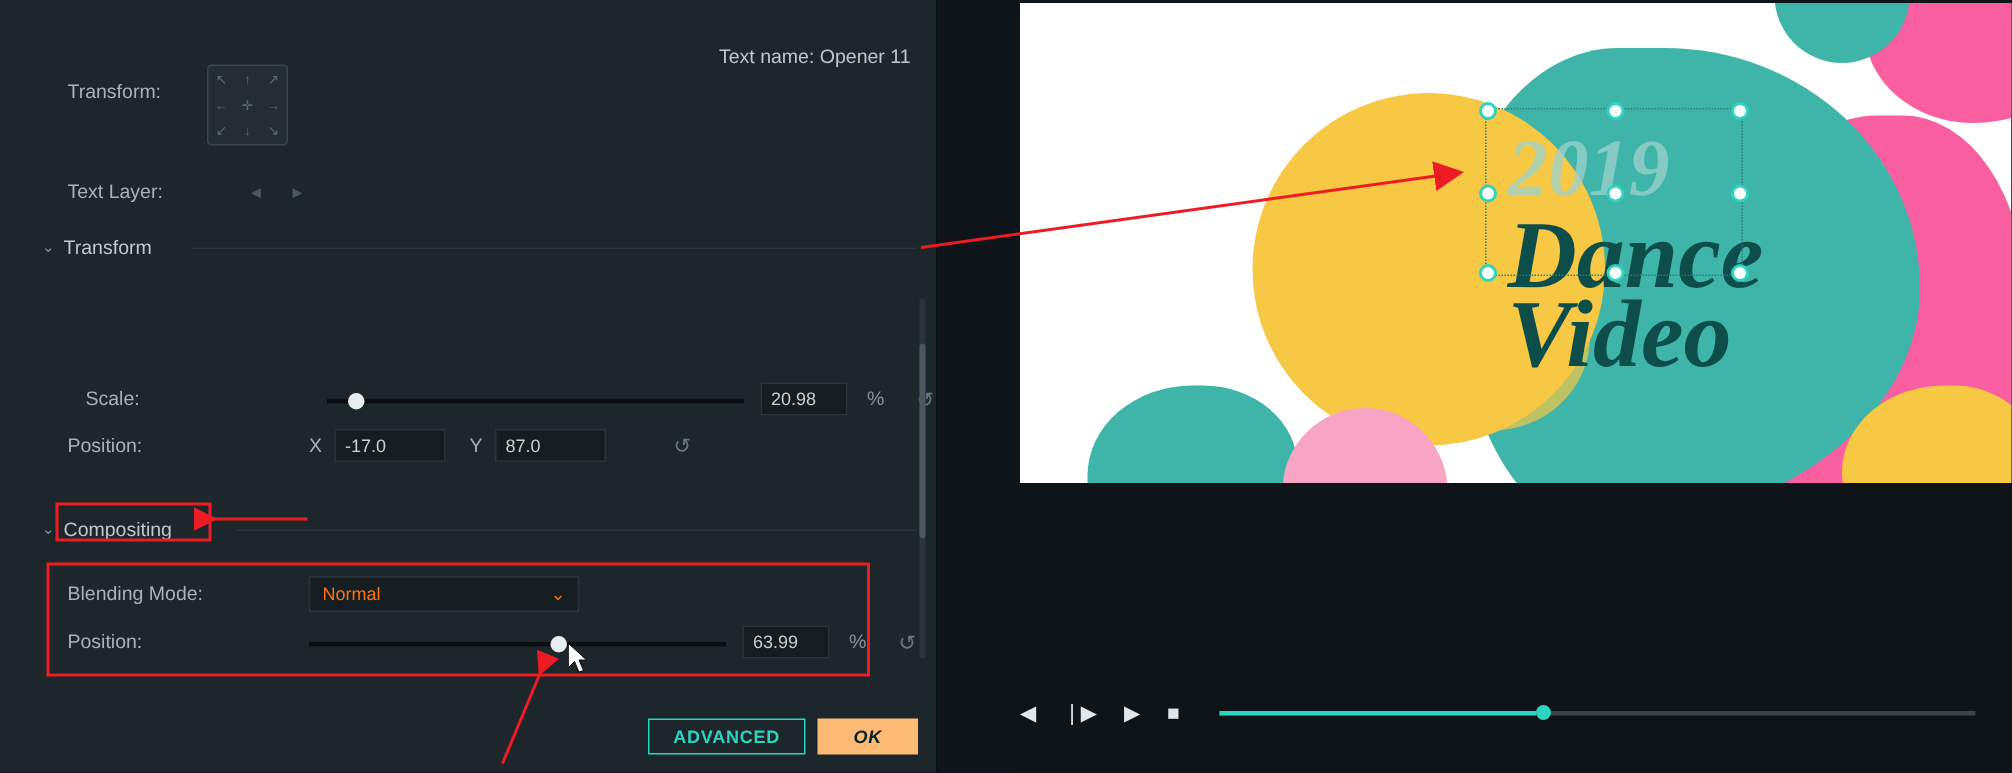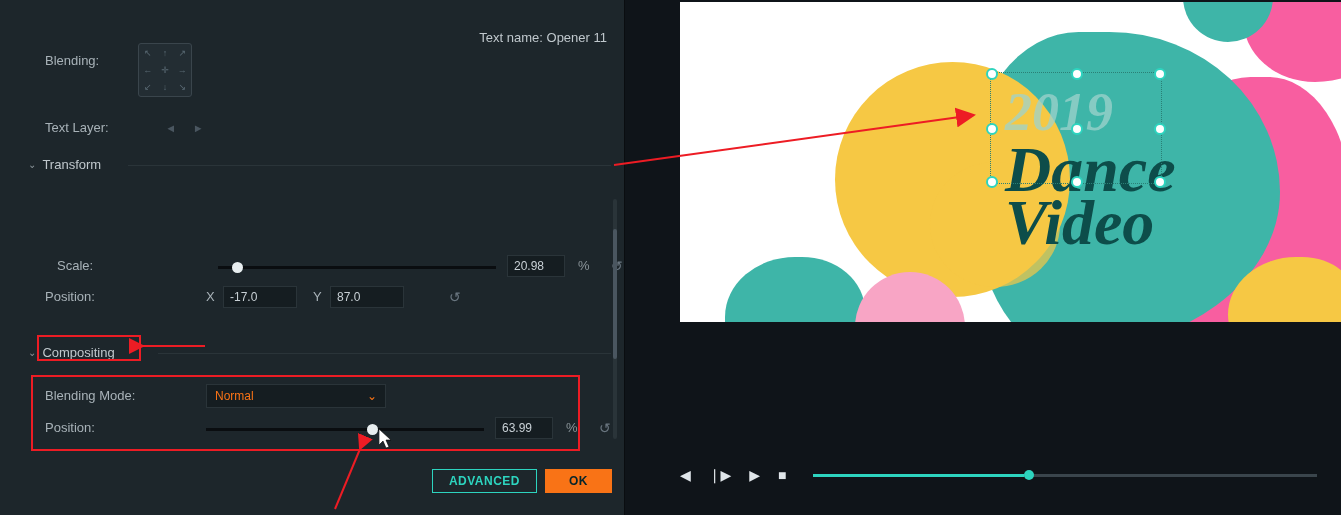--- a/index.html
+++ b/index.html
@@ -29,24 +29,24 @@
   .reset-icon{color:#6a7680;margin-left:14px;cursor:pointer;font-size:14px;}
   .compositing-hdr{top:340px;}
   .compositing-hdr .line{left:130px;width:453px;}
   .comp-box{position:absolute;border:2px solid #ed1c24;}
   .comp-label-box{left:27px;top:330px;width:100px;height:22px;}
   .comp-main-box{left:21px;top:370px;width:545px;height:72px;}
   .blending-row{position:absolute;top:383px;left:0;right:0;display:flex;align-items:center;}
   .dropdown{position:absolute;left:196px;background:#151d21;border:1px solid #2a3439;color:#f97316;font-size:12px;padding:3px 8px;width:162px;height:16px;display:flex;justify-content:space-between;align-items:center;cursor:pointer;}
   .opacity-row{position:absolute;top:415px;left:0;right:0;display:flex;align-items:center;}
   .cursor-arrow{position:absolute;left:369px;top:424px;color:white;pointer-events:none;font-size:16px;z-index:20;}
-  .footer-btns{position:absolute;right:12px;bottom:22px;display:flex;gap:8px;}
+  .footer-btns{position:absolute;right:12px;bottom:12px;display:flex;gap:8px;}
   .btn{height:24px;padding:0 16px;font-size:12px;font-weight:bold;border:none;cursor:pointer;display:flex;align-items:center;justify-content:center;letter-spacing:0.5px;}
   .btn.adv{background:transparent;border:1px solid #2dd4bf;color:#2dd4bf;}
-  .btn.ok{background:#f97316;color:#05242a;border:none;padding:0 24px;}
+  .btn.ok{background:#fdba74;color:#05242a;border:none;padding:0 24px;font-style:italic;}
   .scroll-track{position:absolute;right:2px;top:194px;width:4px;height:240px;background:#2a3439;border-radius:2px;}
   .scroll-thumb{position:absolute;top:30px;width:4px;height:130px;background:#4a5660;border-radius:2px;}
 
   .right-panel{position:absolute;left:625px;top:0;width:716px;height:515px;background:#0f1419;}
   .preview{position:absolute;left:55px;top:2px;width:645px;height:320px;background:white;overflow:hidden;padding-left:48px;}
   .blob{position:absolute;}
   .blob.top-pink{right:-30px;top:-60px;width:160px;height:140px;background:#f85ea0;border-radius:50% 40% 55% 45%;}
   .blob.top-teal{right:100px;top:-50px;width:90px;height:90px;background:#3eb5a8;border-radius:50%;}
   .blob.yellow-main{left:155px;top:60px;width:235px;height:235px;background:#f6c844;border-radius:50%;}
   .blob.teal-main{left:290px;top:30px;width:310px;height:320px;background:#3eb5a8;border-radius:35% 55% 70% 30% / 45% 50% 50% 55%;}
@@ -85,21 +85,21 @@
 
   <div class="left-panel">
     <div class="panel-inner">
 
       <div class="text-name-row">
         <span>Text name:</span>
         <span>Opener 11</span>
       </div>
 
       <div class="alignment-row">
-        <span class="row-label">Blending:</span>
+        <span class="row-label">Transform:</span>
       </div>
       <div class="align-grid">
         <span class="align-cell">↖</span>
         <span class="align-cell">↑</span>
         <span class="align-cell">↗</span>
         <span class="align-cell">←</span>
         <span class="align-cell center">✛</span>
         <span class="align-cell">→</span>
         <span class="align-cell">↙</span>
         <span class="align-cell">↓</span>

